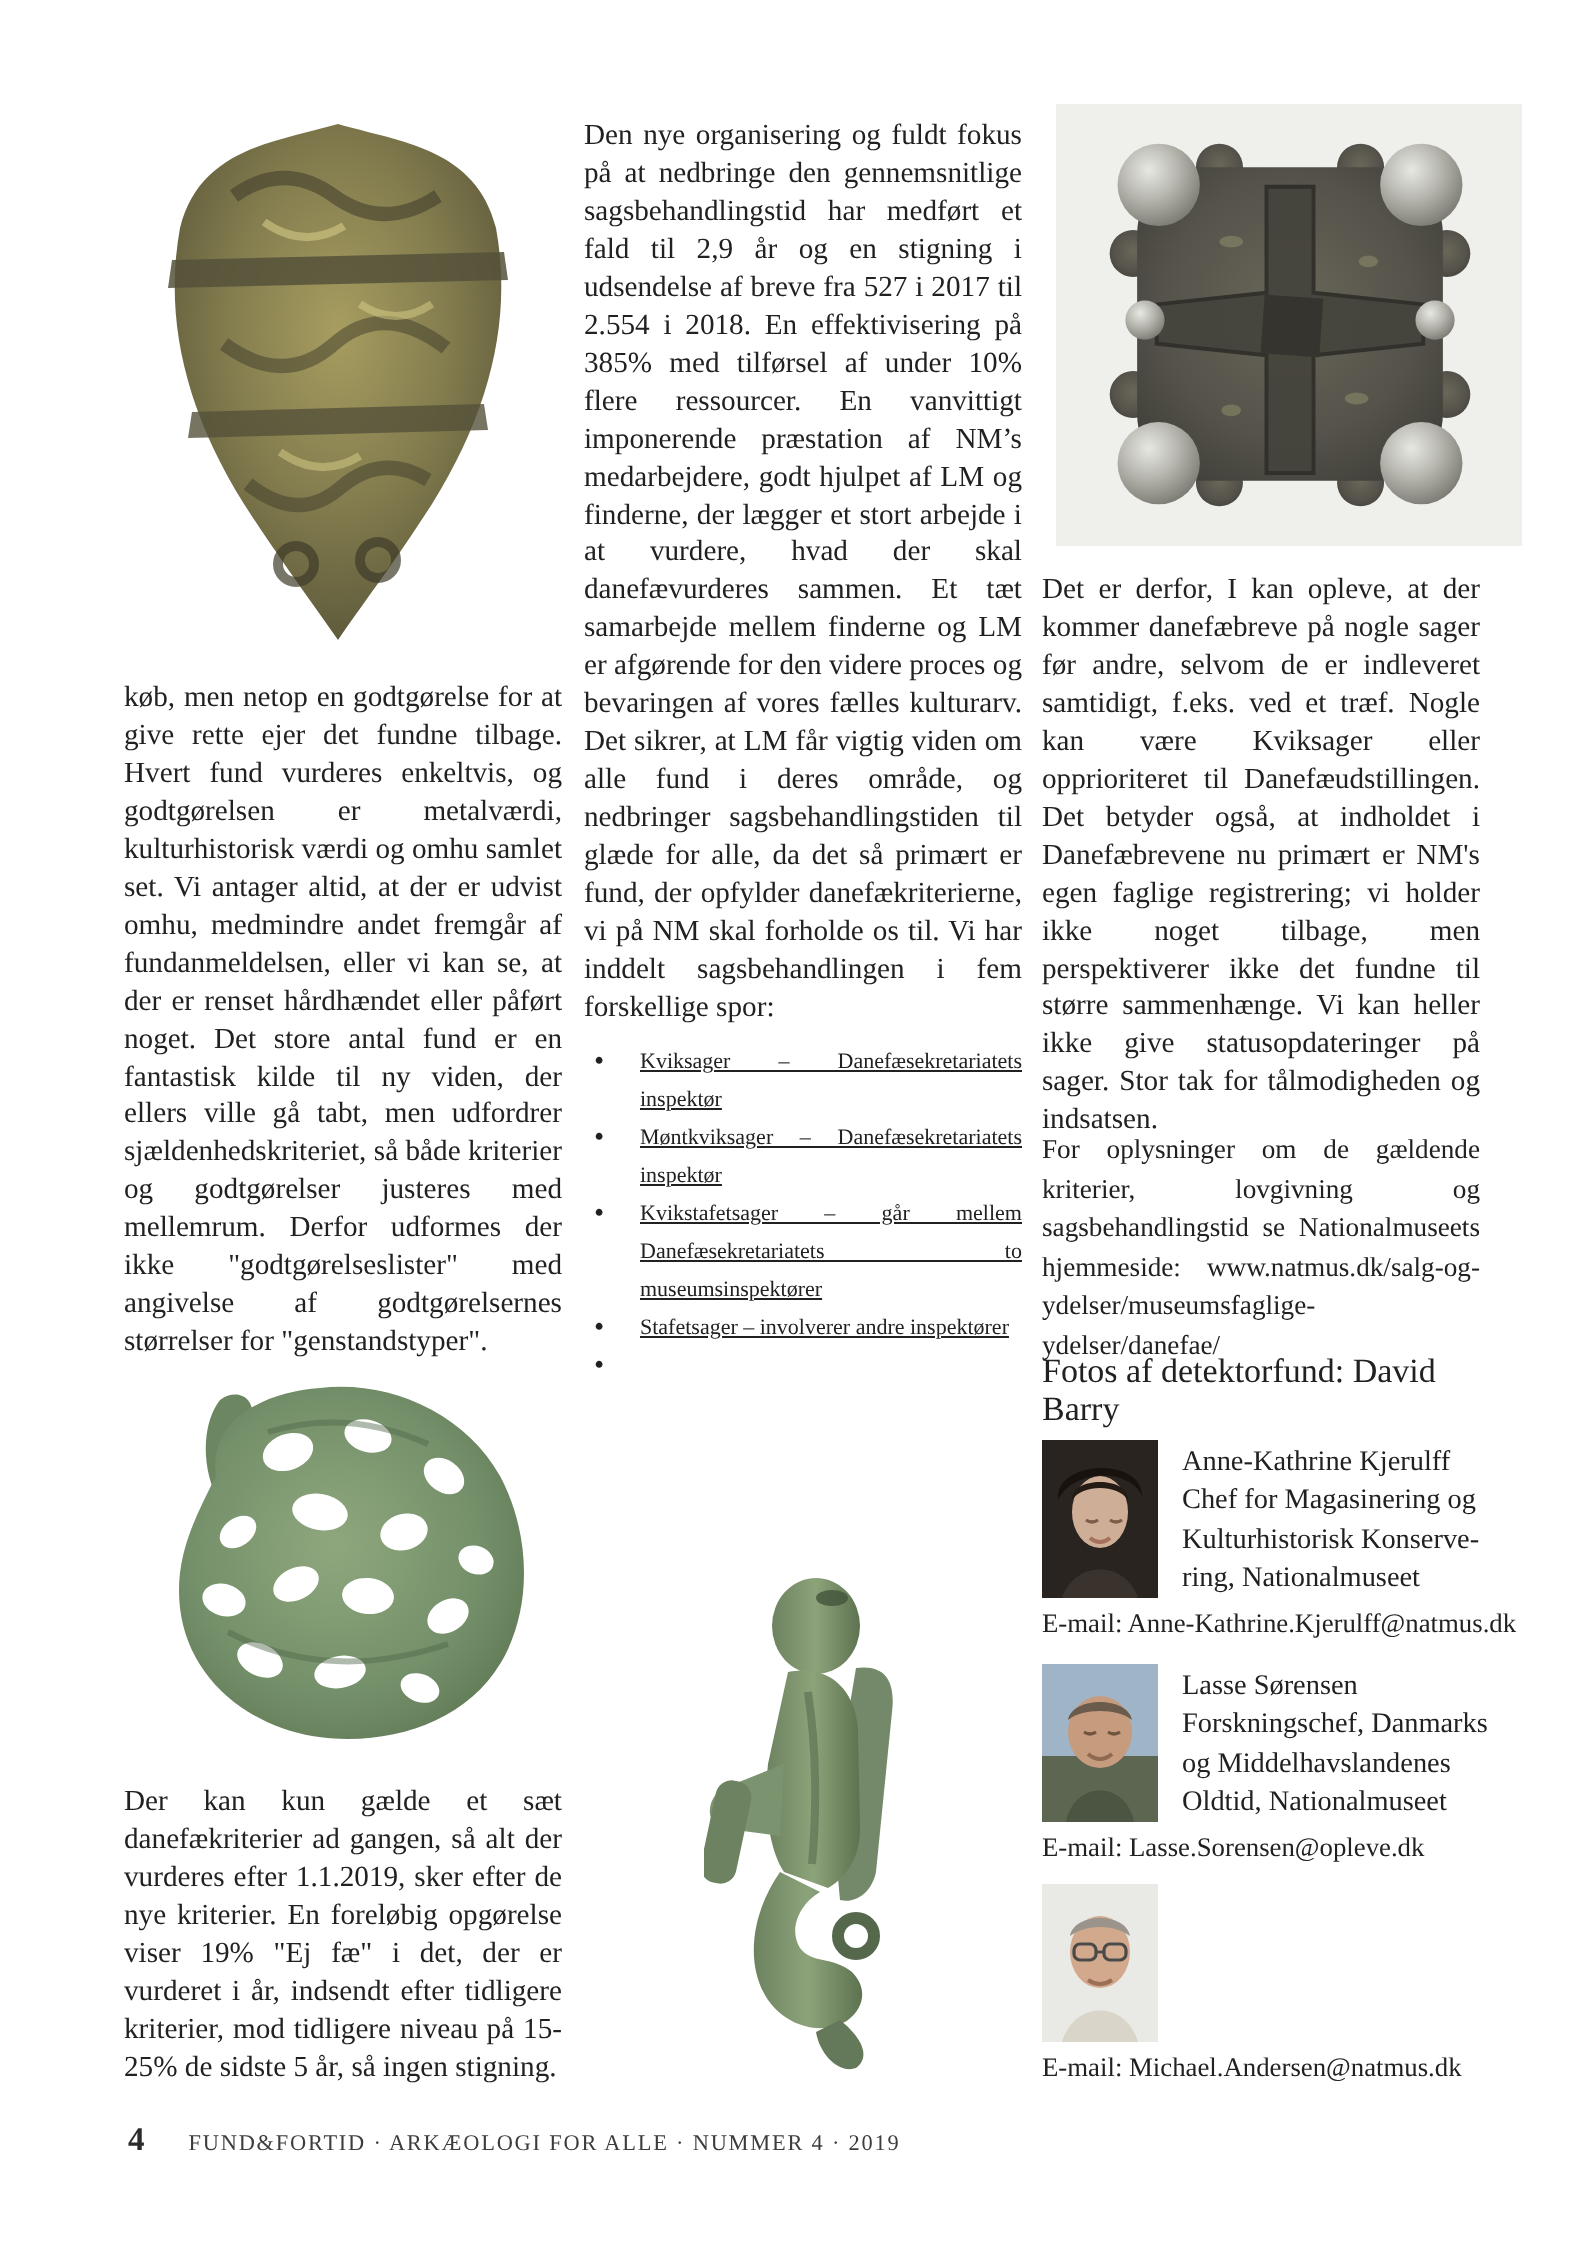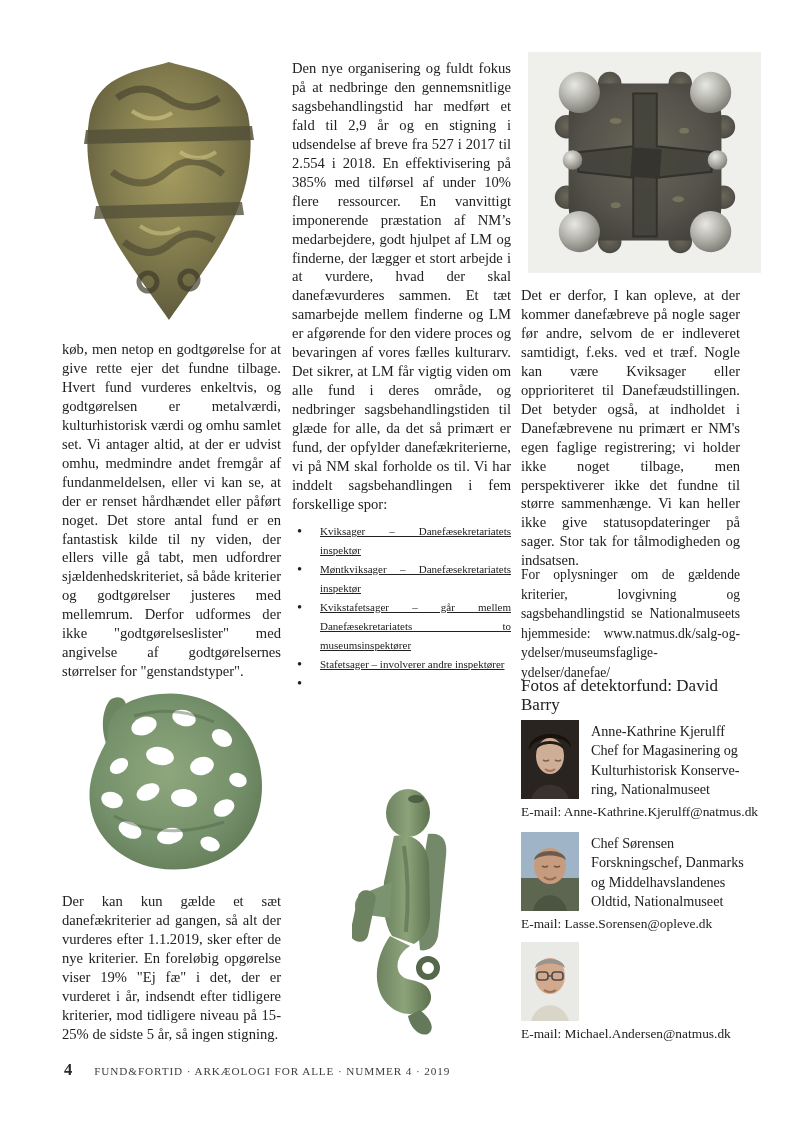--- a/index.html
+++ b/index.html
@@ -227,21 +227,21 @@
           <rect width="58" height="79" fill="#9fb4c6"></rect>
           <rect y="46" width="58" height="33" fill="#5d6651"></rect>
           <ellipse cx="29" cy="34" rx="16" ry="18" fill="#c79b7e"></ellipse>
           <path d="M13 28 C15 16 43 16 45 28 C38 22 20 22 13 28 Z" fill="#6b5b4c"></path>
           <path d="M12 79 C16 58 42 58 46 79 Z" fill="#4c5442"></path>
           <path d="M21 34 q3 2 6 0 M33 34 q3 2 6 0" stroke="#6f543f" stroke-width="1.6" fill="none"></path>
           <path d="M23 45 q6 5 12 0" stroke="#8f6a50" stroke-width="2" fill="none"></path>
         </svg>
       </div>
       <div class="author-info">
-        <span>Chef Sørensen</span>
+        <span>Lasse Sørensen</span>
         <span>Forskningschef, Danmarks</span>
         <span>og Middelhavslandenes</span>
         <span>Oldtid, Nationalmuseet</span>
       </div>
     </div>
     <div class="author-email">E-mail: Lasse.Sorensen@opleve.dk</div>
   </div>
 
   <div class="author" style="top:890px;">
     <div class="author-head">

